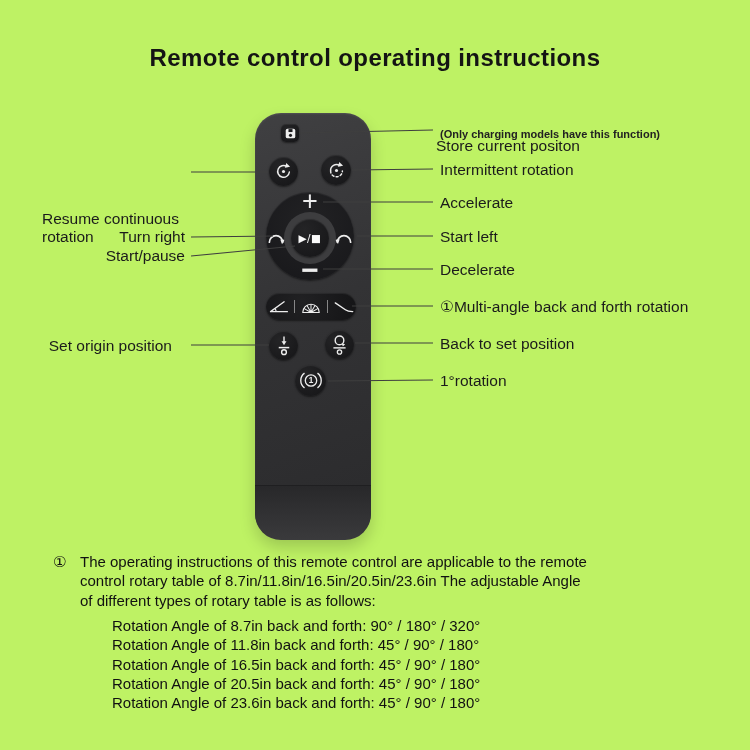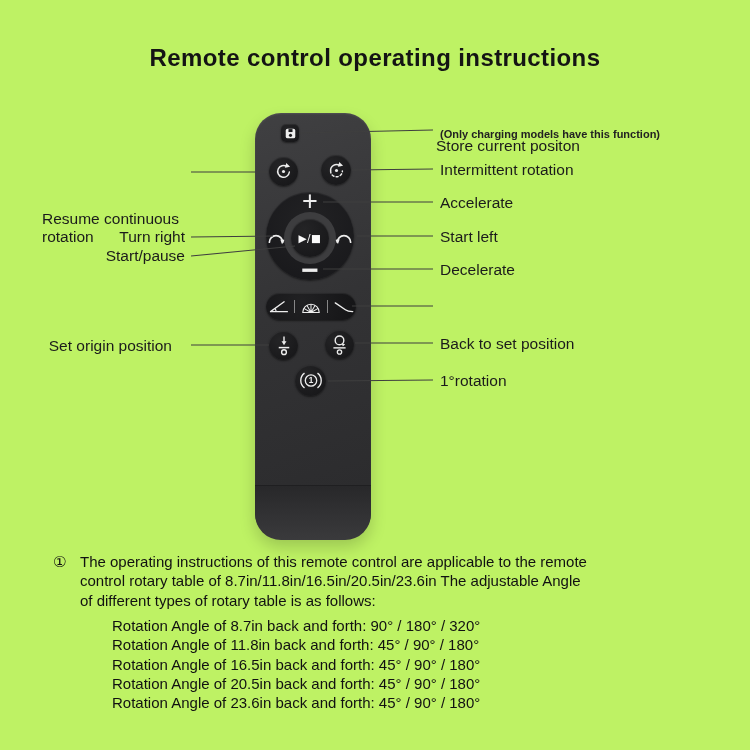--- a/index.html
+++ b/index.html
@@ -180,20 +180,21 @@
       <line x1="191" y1="345" x2="269" y2="345"></line>
     </g>
   </svg>
 
   <div class="abs lbl" style="left:436px;top:109px;margin-top:28px;">Store current positon</div>
   <div class="abs sub" style="left:440px;top:128px;">(Only charging models have this function)</div>
   <div class="abs lbl" style="left:440px;top:161px;">Intermittent rotation</div>
   <div class="abs lbl" style="left:440px;top:194px;">Accelerate</div>
   <div class="abs lbl" style="left:440px;top:228px;">Start left</div>
   <div class="abs lbl" style="left:440px;top:261px;">Decelerate</div>
+  <div class="abs lbl" style="left:440px;top:298px;">①Multi-angle back and forth rotation</div>
   <div class="abs lbl" style="left:440px;top:335px;">Back to set position</div>
   <div class="abs lbl" style="left:440px;top:372px;">1°rotation</div>
 
   <div class="abs lbl wrap-lbl" style="left:42px;top:162px;">Resume continuous rotation</div>
   <div class="abs lbl left-lbl" style="right:565px;top:228px;">Turn right</div>
   <div class="abs lbl left-lbl" style="right:565px;top:247px;">Start/pause</div>
   <div class="abs lbl left-lbl" style="right:578px;top:337px;">Set origin position</div>
 
   <div class="abs foot" style="left:53px;top:552px;font-size:15px;">①</div>
   <div class="abs foot" style="left:80px;top:552px;">

